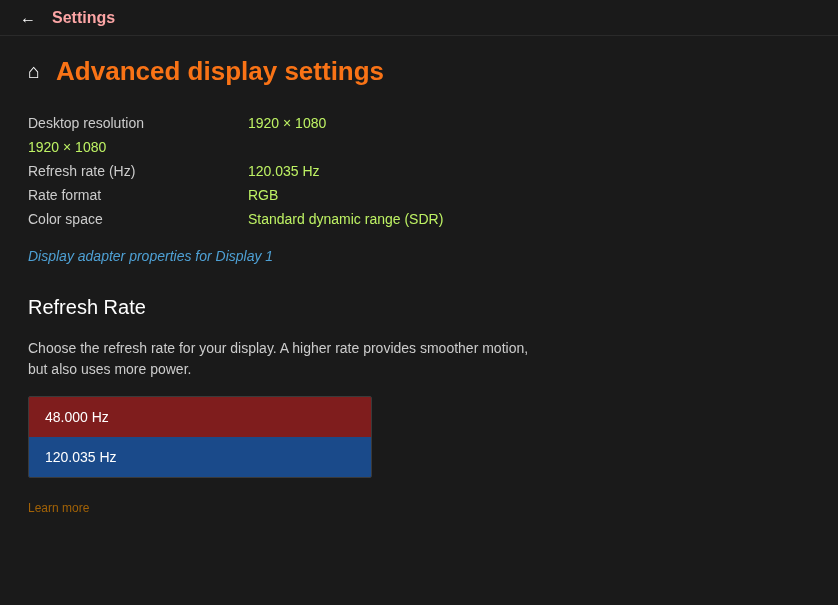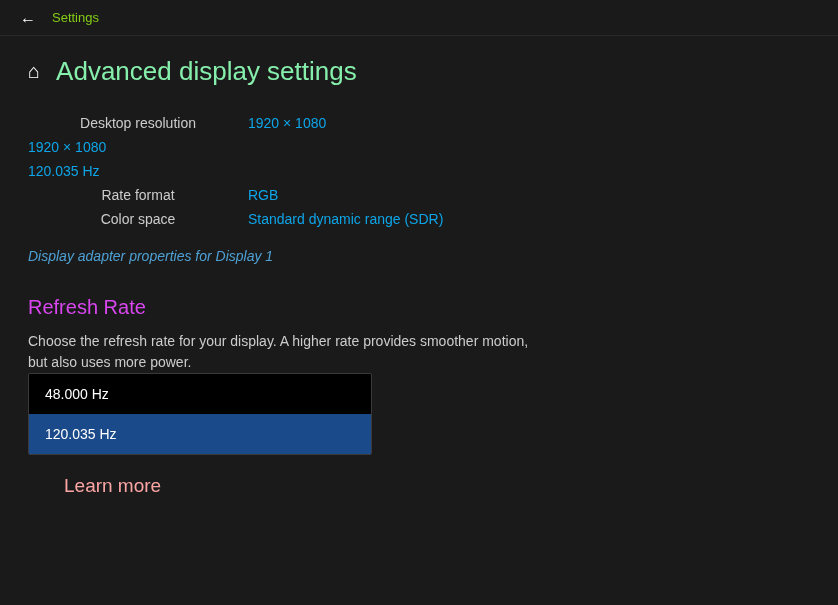--- a/index.html
+++ b/index.html
@@ -32,125 +32,124 @@
       color: #ffffff;
       font-size: 16px;
       cursor: pointer;
       padding: 4px 8px;
       margin-right: 8px;
       display: flex;
       align-items: center;
     }
 
     .title-bar-title {
-      color: #84cc16;
-      font-size: 13px;
-      font-weight: 400;
+      color: #fca5a5;
+      font-size: 16px;
+      font-weight: 700;
     }
 
     .content {
       padding: 20px 28px;
     }
 
     .page-header {
       display: flex;
       align-items: center;
       margin-bottom: 24px;
     }
 
     .home-icon {
       font-size: 20px;
       margin-right: 16px;
       color: #ffffff;
     }
 
     .page-title {
       font-size: 26px;
-      font-weight: 400;
-      color: #86efac;
+      font-weight: 700;
+      color: #f97316;
     }
 
     .info-table {
       margin-bottom: 16px;
-      text-align: center;
     }
 
     .info-row {
       display: flex;
       padding: 4px 0;
       font-size: 14px;
     }
 
     .info-label {
       color: #cccccc;
       width: 220px;
       min-width: 220px;
     }
 
     .info-value {
-      color: #0ea5e9;
+      color: #bef264;
     }
 
     .display-adapter-link {
       color: #4ea0d4;
       font-size: 14px;
       text-decoration: none;
       cursor: pointer;
       margin-bottom: 24px;
       display: inline-block;
       font-style: italic;
     }
 
     .section-title {
       font-size: 20px;
       font-weight: 300;
-      color: #d946ef;
-      margin-bottom: 12px;
+      color: #ffffff;
+      margin-bottom: 19px;
       margin-top: 8px;
     }
 
     .section-description {
       font-size: 14px;
       color: #cccccc;
       max-width: 520px;
       line-height: 1.5;
+      margin-bottom: 16px;
     }
 
     .refresh-rate-list {
       background-color: #2d2d2d;
       border: 1px solid #3a3a3a;
       width: 344px;
       border-radius: 2px;
       overflow: hidden;
       margin-bottom: 20px;
     }
 
     .refresh-rate-item {
       padding: 12px 16px;
       font-size: 14px;
       color: #ffffff;
       cursor: pointer;
     }
 
     .refresh-rate-item:not(.selected) {
-      background-color: #000000;
+      background-color: #7f1d1d;
       padding-left: 16px;
     }
 
     .refresh-rate-item.selected {
       background-color: #1a4a8a;
       color: #ffffff;
     }
 
     .learn-more-link {
-      color: #fca5a5;
-      font-size: 19px;
+      color: #a16207;
+      font-size: 12px;
       text-decoration: none;
       cursor: pointer;
-      margin-left: 36px;
     }
   </style>
 </head>
 <body>
 
 <div class="title-bar">
   <button class="title-bar-back">
     <span>←</span>
   </button>
   <span class="title-bar-title">Settings</span>
@@ -167,20 +166,21 @@
   
   <div class="info-table">
     <div class="info-row">
       <span class="info-label">Desktop resolution</span>
       <span class="info-value">1920 × 1080</span>
     </div>
     <div class="info-row">
       <span class="info-value">1920 × 1080</span>
     </div>
     <div class="info-row">
+      <span class="info-label">Refresh rate (Hz)</span>
       <span class="info-value">120.035 Hz</span>
     </div>
     <div class="info-row">
       <span class="info-label">Rate format</span>
       <span class="info-value">RGB</span>
     </div>
     <div class="info-row">
       <span class="info-label">Color space</span>
       <span class="info-value">Standard dynamic range (SDR)</span>
     </div>

